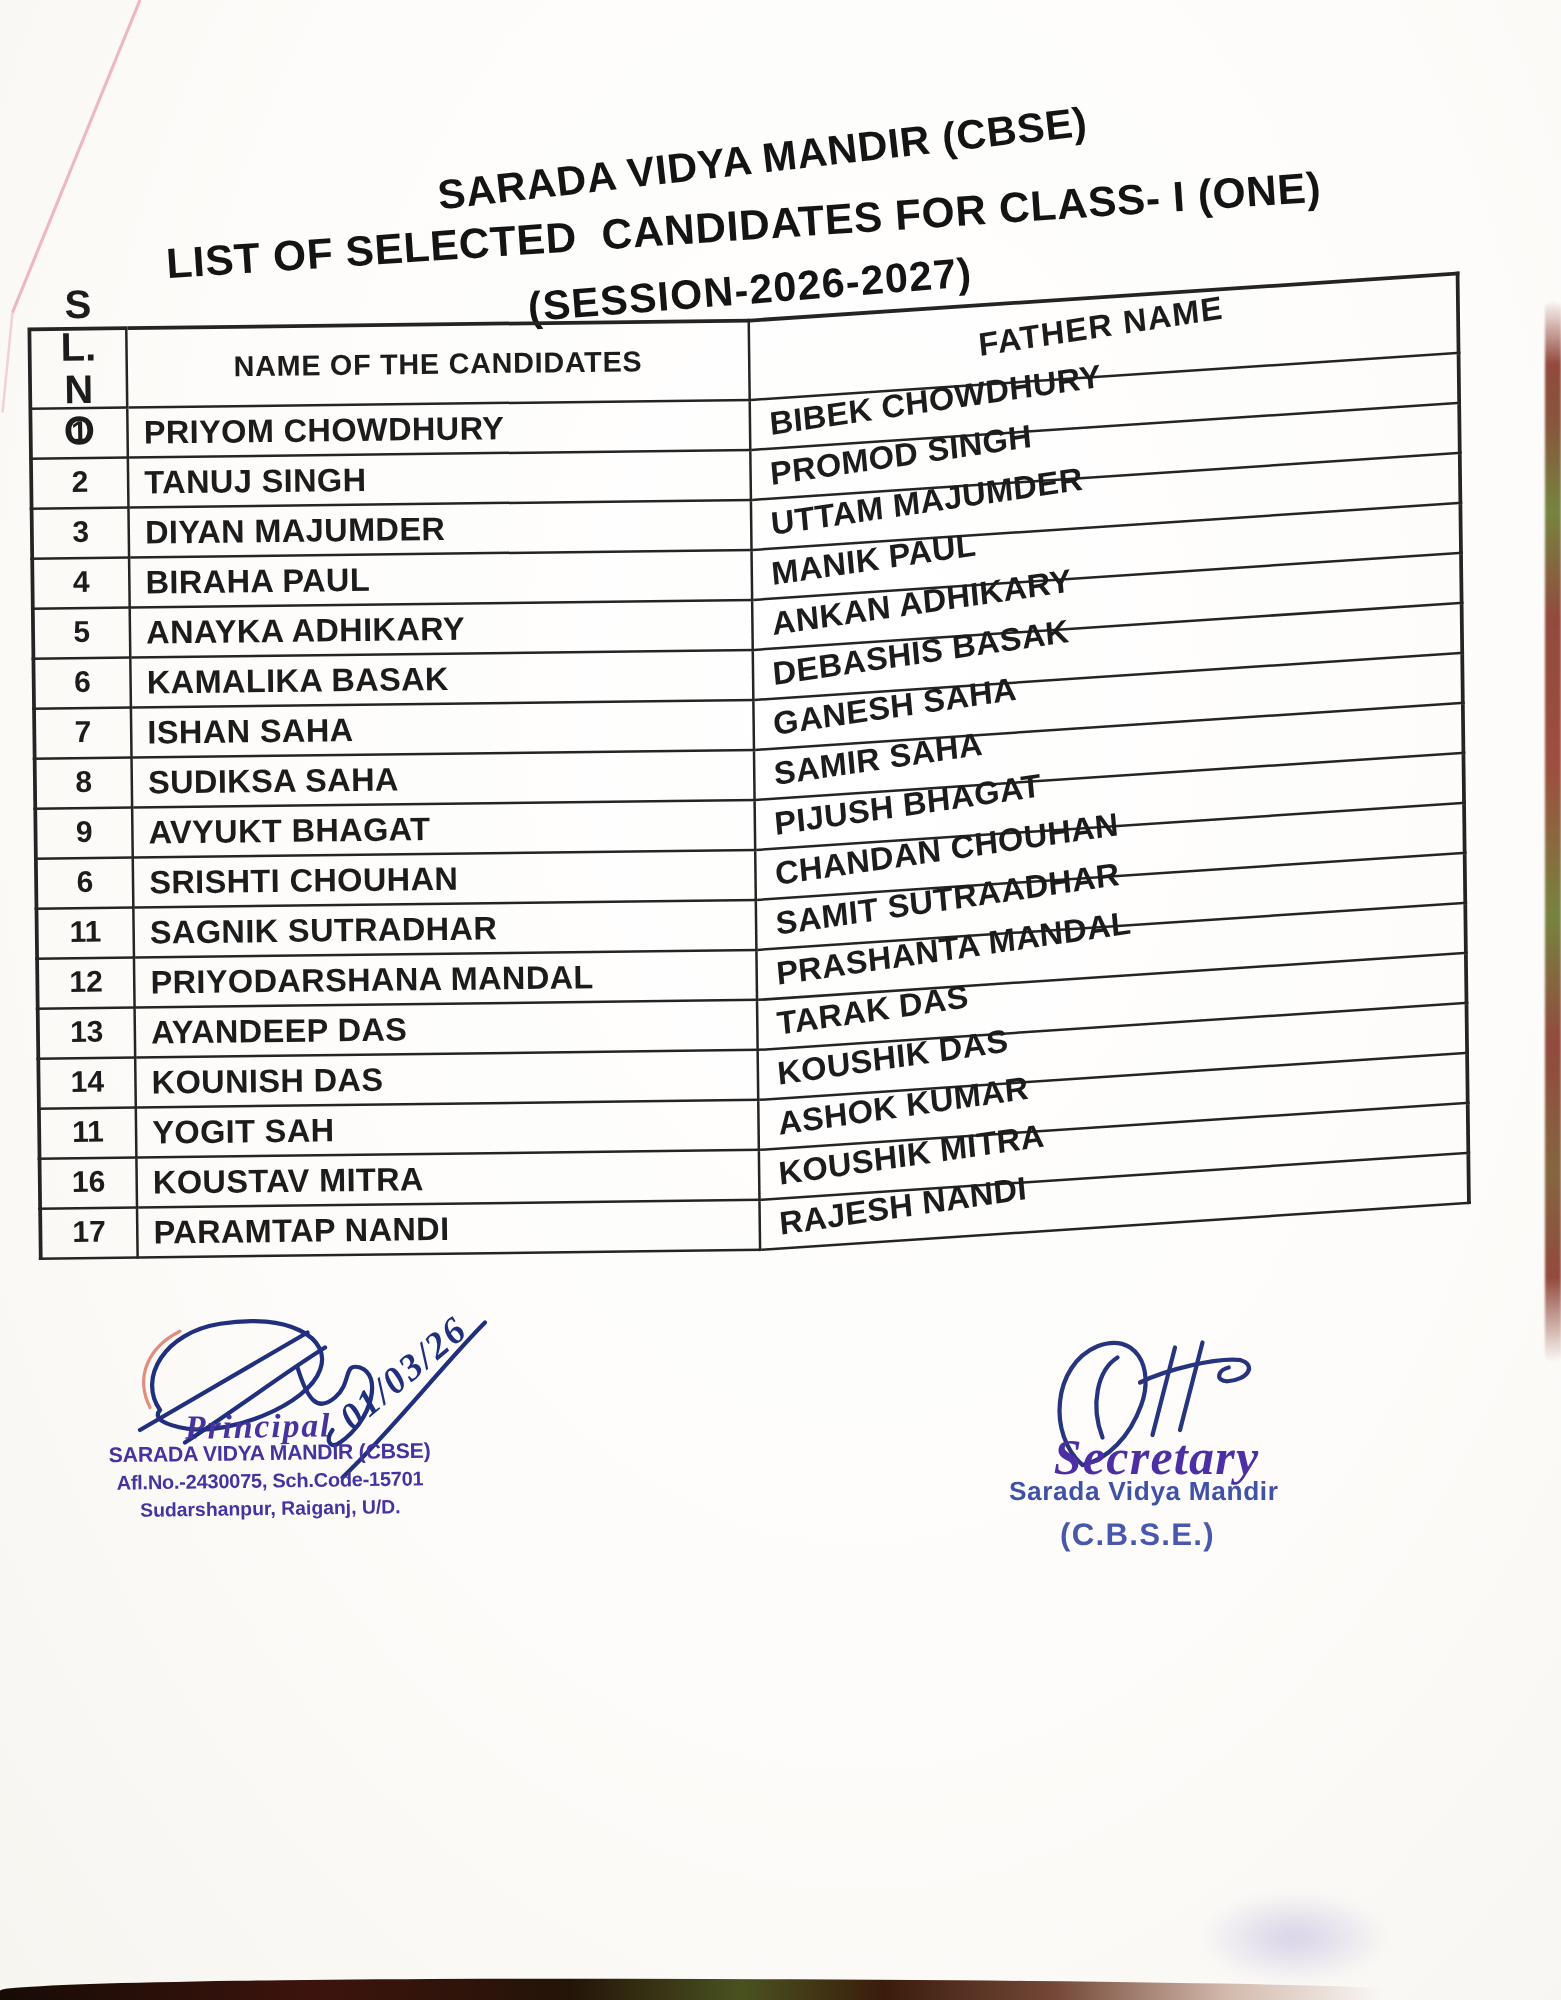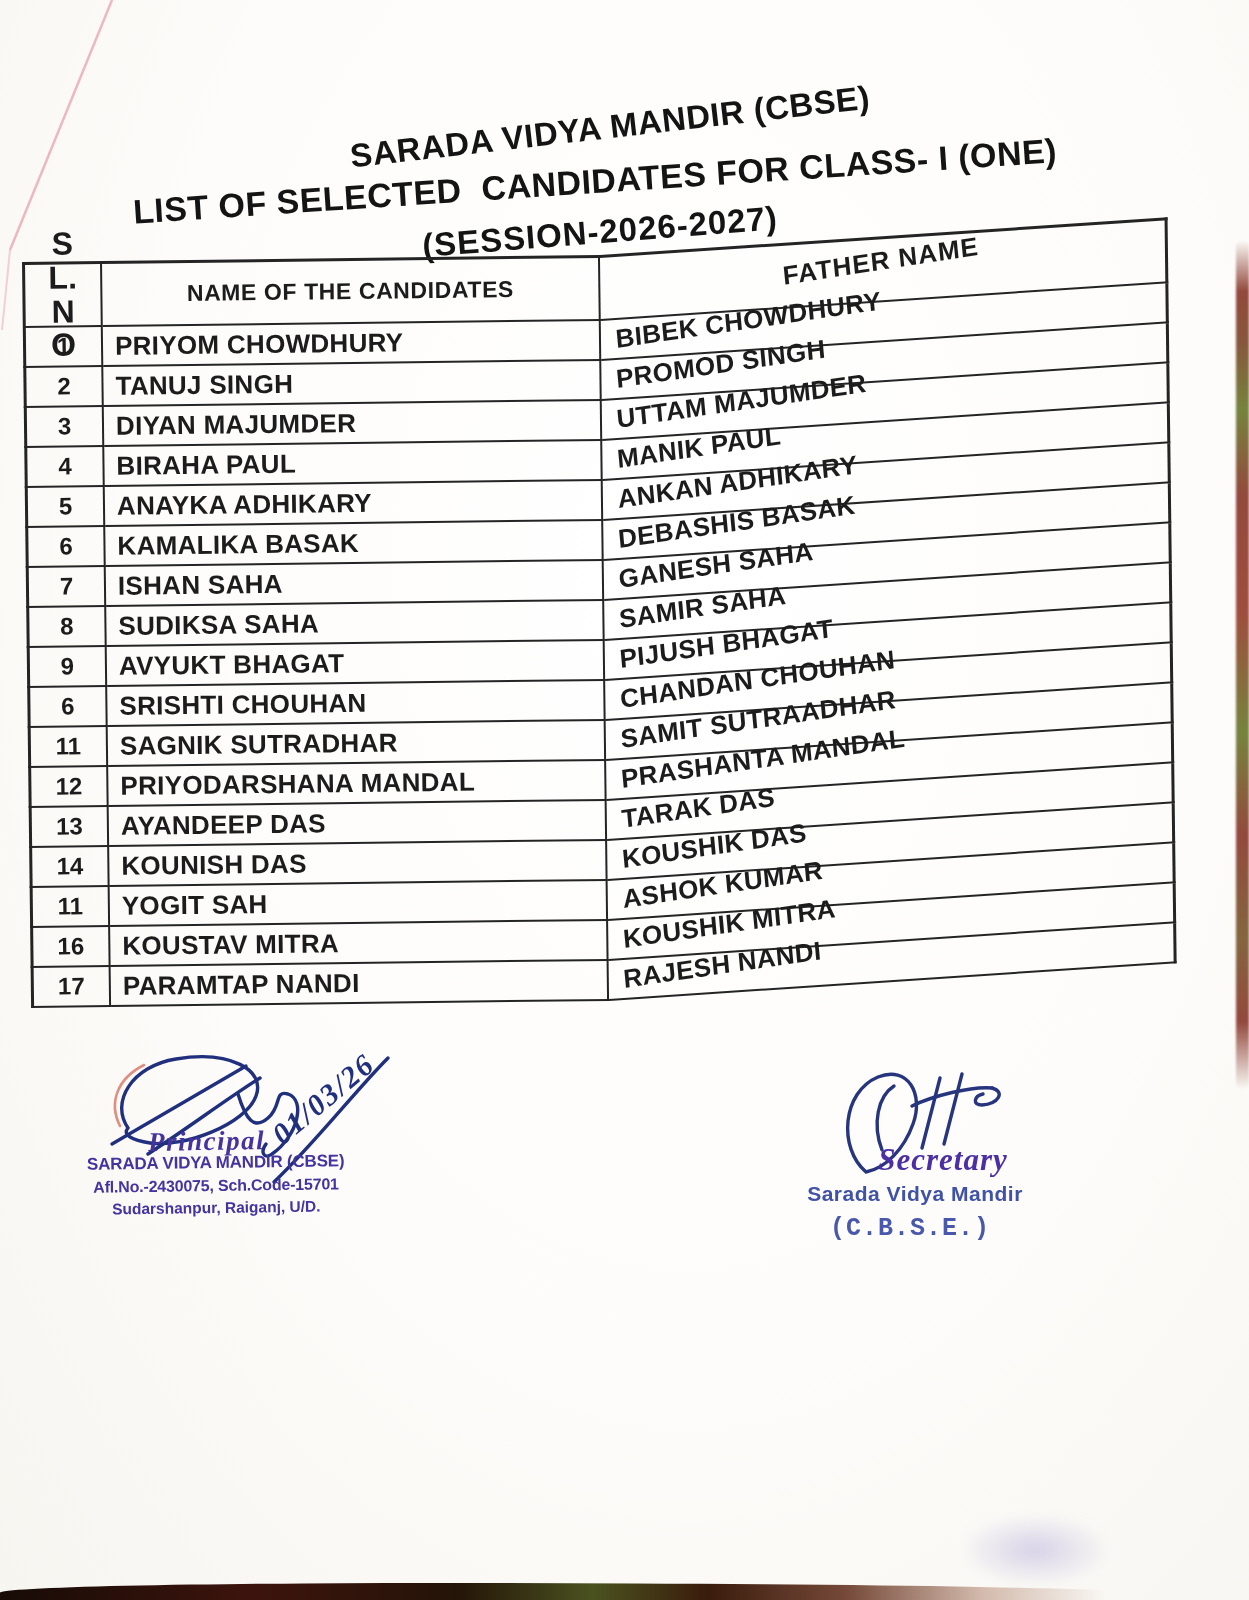--- a/index.html
+++ b/index.html
@@ -43,27 +43,27 @@
     font-size:27px;letter-spacing:1.5px;color:#46349e;transform:rotate(-1deg);}
   .stamp-lines{position:absolute;left:78px;top:1153px;width:276px;text-align:center;
     color:#4434a0;transform:rotate(-.8deg);}
   .stamp-lines .s1{font-weight:bold;font-size:17px;letter-spacing:-.2px;}
   .stamp-lines .s2{font-weight:bold;font-size:16px;margin-top:4px;letter-spacing:-.2px;}
   .stamp-lines .s3{font-weight:bold;font-size:15.5px;margin-top:4px;}
   .date-hand{position:absolute;left:262px;top:1082px;
     font-family:"Liberation Serif",serif;font-style:italic;font-weight:bold;
     font-size:30px;color:#20307e;transform:rotate(-40deg);letter-spacing:2px;}
   
-  .secretary-word{position:absolute;left:843px;top:1142px;width:200px;text-align:center;
+  .secretary-word{position:absolute;left:843px;top:1142px;width:200px;
     font-family:"Liberation Serif",serif;font-style:italic;font-weight:bold;
-    font-size:31px;letter-spacing:1px;color:#4c2fa4;}
+    font-size:40px;letter-spacing:1px;color:#4c2fa4;}
   .sec-line1{position:absolute;left:780px;top:1182px;width:270px;text-align:center;
     font-size:21px;font-weight:600;color:#4052a6;letter-spacing:.5px;}
   .sec-line2{position:absolute;left:775px;top:1214px;width:270px;text-align:center;
-    font-size:25px;font-weight:600;color:#4a58ac;letter-spacing:1px;font-family:Liberation Mono, monospace;}
+    font-size:25px;font-weight:600;color:#4a58ac;letter-spacing:1px;}
   
   .crease{position:absolute;left:0;top:0;}
   .edge-right{position:absolute;left:1236px;top:240px;width:13px;height:850px;border-radius:7px;
     background:linear-gradient(to bottom,
       rgba(150,60,44,0) 0%, #8a3b2e 6%, #7d4a2c 12%, #6b7a2e 20%, #8a3b2e 30%,
       #96402f 44%, #6b7a2e 58%, #8a3b2e 70%, #7a5a30 82%, #8a3b2e 92%, rgba(150,60,44,0) 100%);
     filter:blur(1px);opacity:.92;}
   .edge-bottom{position:absolute;left:0;top:1583px;width:1140px;height:17px;
     border-radius:60% 100% 0 0/90% 100% 0 0;
     background:linear-gradient(to right,

